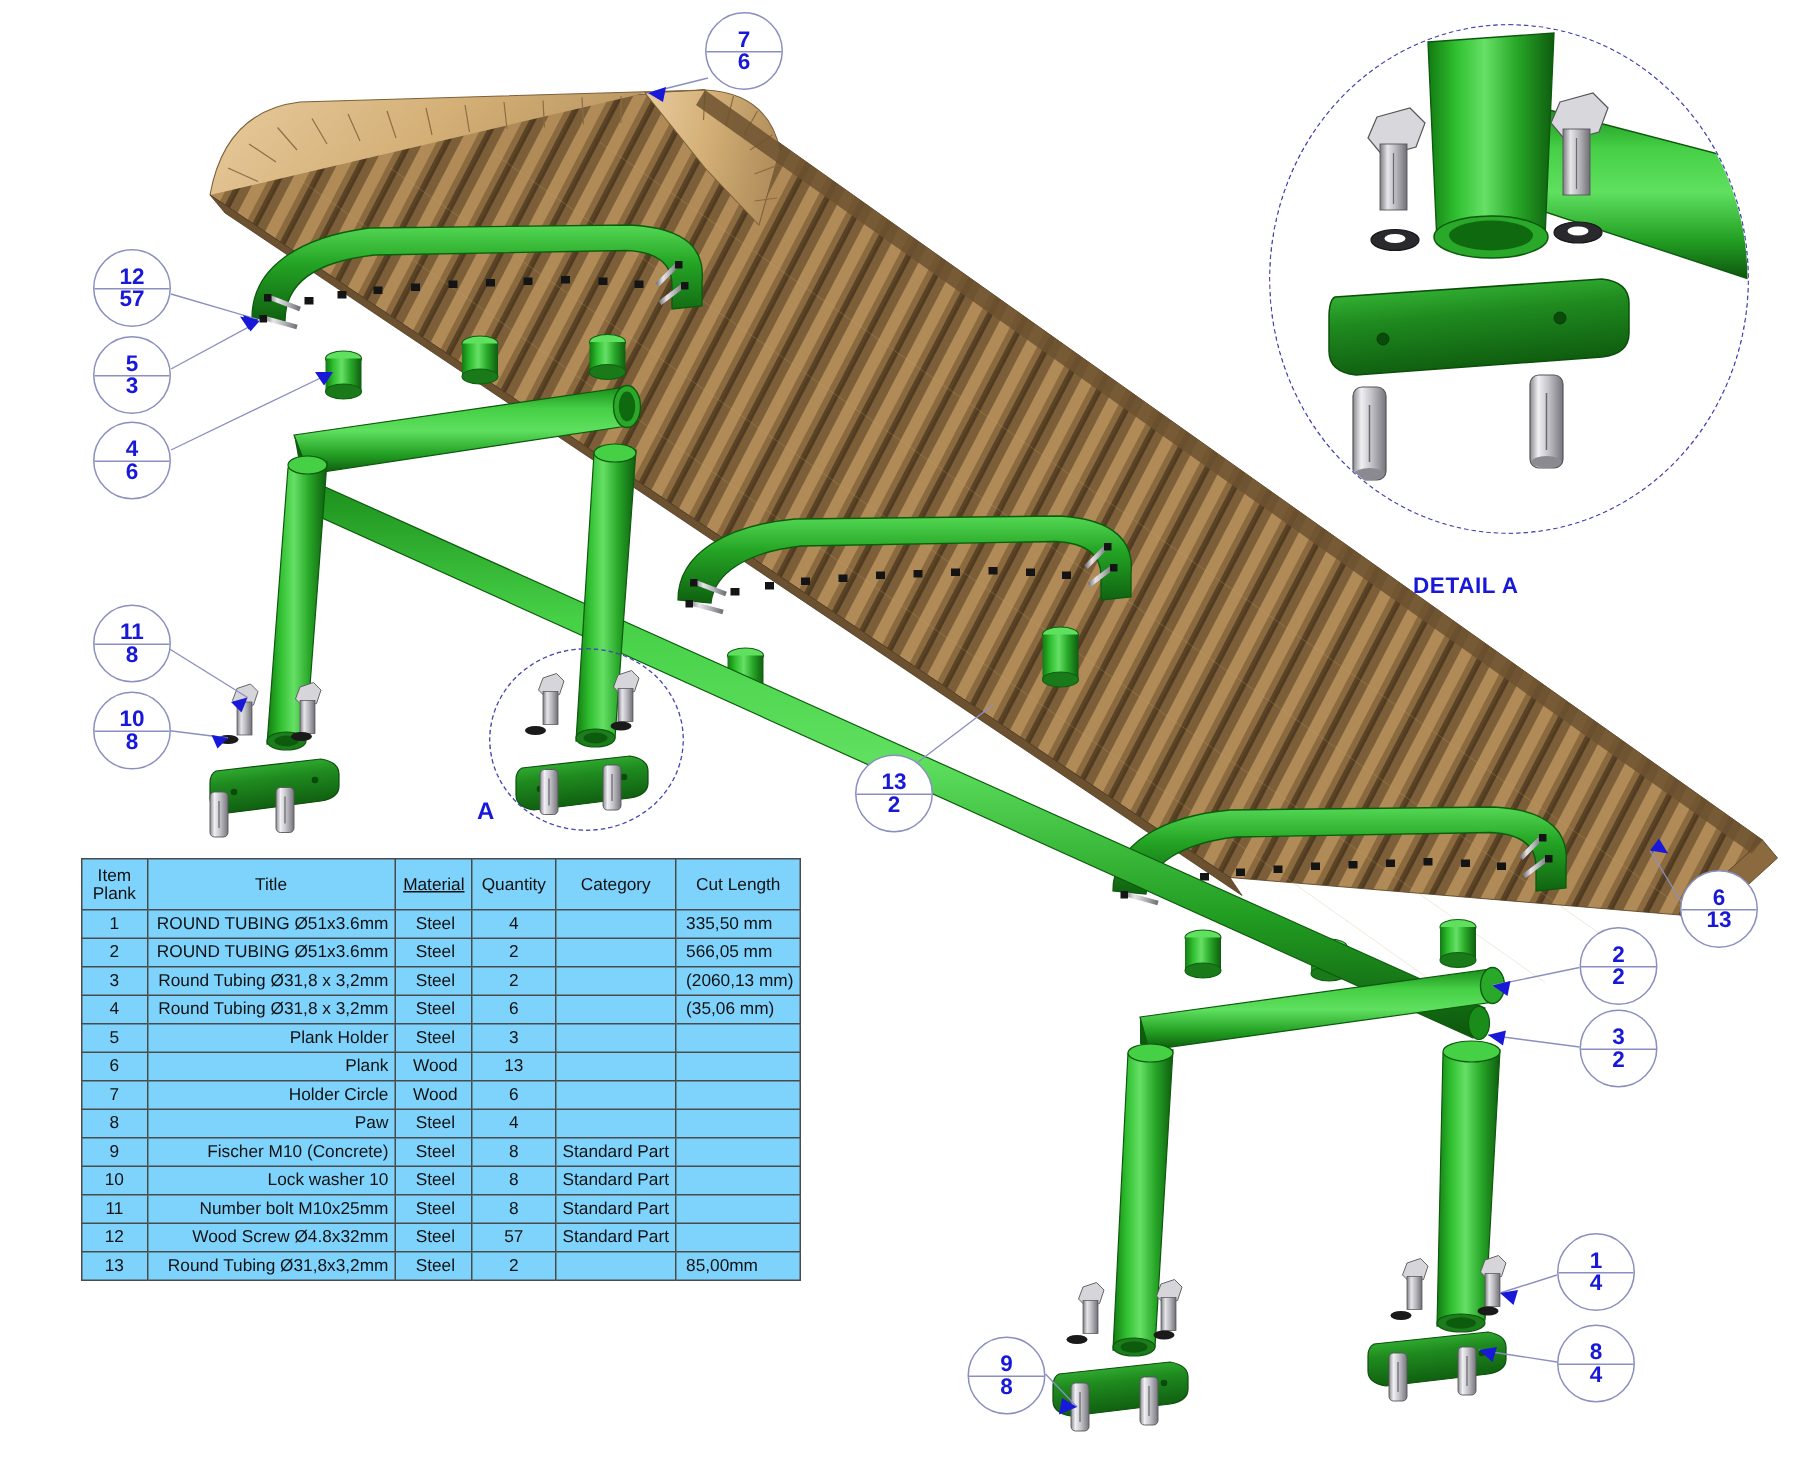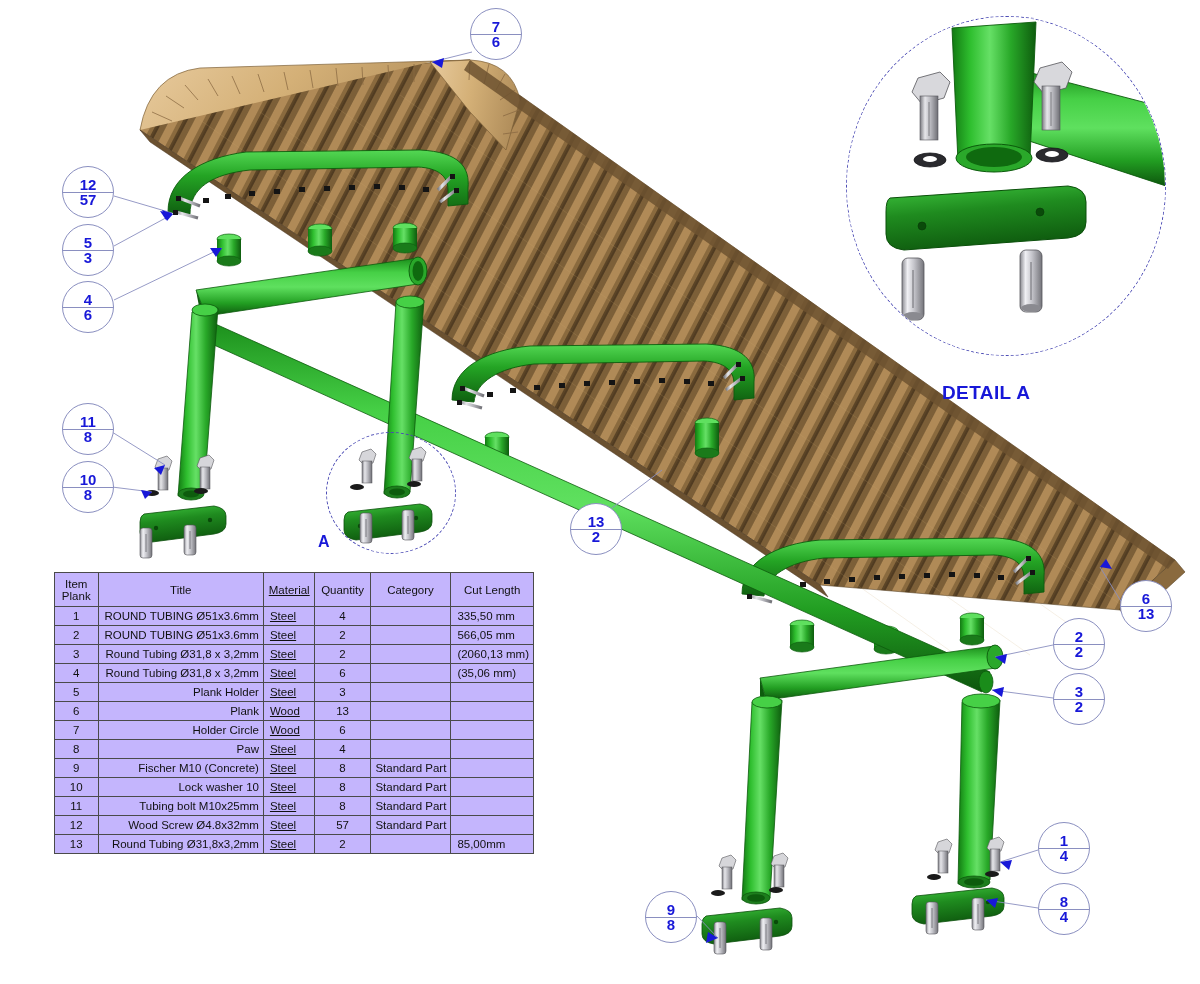--- a/index.html
+++ b/index.html
@@ -62,21 +62,21 @@
     pointer-events: none;
   }
 
   
   #bom {
     position: absolute;
     left: 54px;
     top: 572px;
     width: 480px;
     border-collapse: collapse;
-    background: #c4b5fd;
+    background: #7dd3fc;
     z-index: 50;
     font-family: "Liberation Sans", sans-serif;
   }
   #bom th, #bom td {
     border: 1px solid #4a4a4a;
     font-size: 11.5px;
     color: #111111;
     padding: 2px 4px;
     height: 19px;
     box-sizing: border-box;
@@ -84,23 +84,23 @@
     white-space: nowrap;
   }
   #bom thead th {
     text-align: center;
     vertical-align: middle;
     height: 34px;
     font-size: 11.5px;
   }
   #bom td.c-num   { width: 52px;  text-align: center; }
   #bom td.c-title { width: 162px; text-align: right; padding-left: 6px; }
-  #bom td.c-mat   { width: 54px;  text-align: left; padding-left: 6px; text-decoration: underline; }
+  #bom td.c-mat   { width: 54px;  text-align: center; padding-left: 6px; }
   #bom td.c-qty   { width: 60px;  text-align: center; }
-  #bom td.c-cat   { width: 82px;  text-align: right; margin-top: 30px; }
+  #bom td.c-cat   { width: 82px;  text-align: center; margin-top: 30px; }
   #bom td.c-cut   { width: 70px;  text-align: left; padding-left: 6px; }
   #bom th.c-num   { width: 52px; }
   #bom th.c-title { width: 162px; }
   #bom th.c-mat   { width: 54px; text-decoration: underline; }
   #bom th.c-qty   { width: 60px; text-align: center; }
   #bom th.c-cat   { width: 82px; }
   #bom th.c-cut   { width: 70px; }
 
   
   .detail-circle {
@@ -111,21 +111,21 @@
     z-index: 20;
     background: transparent;
   }
   .detail-label {
     position: absolute;
     color: #1818d8;
     font-weight: bold;
     font-family: "Liberation Sans", sans-serif;
     z-index: 45;
   }
-  #detail-a-title { font-size: 19px; letter-spacing: 0.4px; }
+  #detail-a-title { font-size: 15px; letter-spacing: 0.4px; }
   #detail-a-marker { font-size: 16px; }
 
   
   .scene { position: absolute; left:0; top:0; width:1200px; height:984px; }
   #svg-model { position:absolute; left:0; top:0; z-index: 10; }
   #svg-detail { position:absolute; left:0; top:0; z-index: 22; }
 </style>
 </head>
 <body>
 
@@ -826,21 +826,21 @@
         <tr>
           <td class="c-num">10</td>
           <td class="c-title">Lock washer 10</td>
           <td class="c-mat">Steel</td>
           <td class="c-qty">8</td>
           <td class="c-cat">Standard Part</td>
           <td class="c-cut"></td>
         </tr>
         <tr>
           <td class="c-num">11</td>
-          <td class="c-title">Tubing bolt  M10x25mm</td>
+          <td class="c-title">Number bolt  M10x25mm</td>
           <td class="c-mat">Steel</td>
           <td class="c-qty">8</td>
           <td class="c-cat">Standard Part</td>
           <td class="c-cut"></td>
         </tr>
         <tr>
           <td class="c-num">12</td>
           <td class="c-title">Wood Screw Ø4.8x32mm</td>
           <td class="c-mat">Steel</td>
           <td class="c-qty">57</td>

